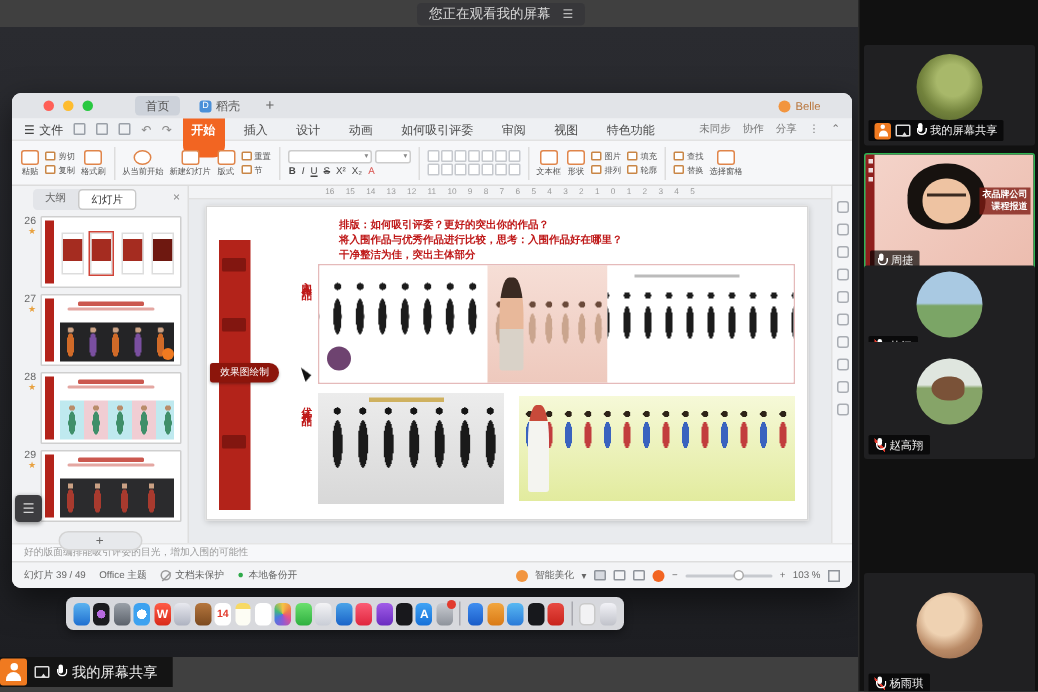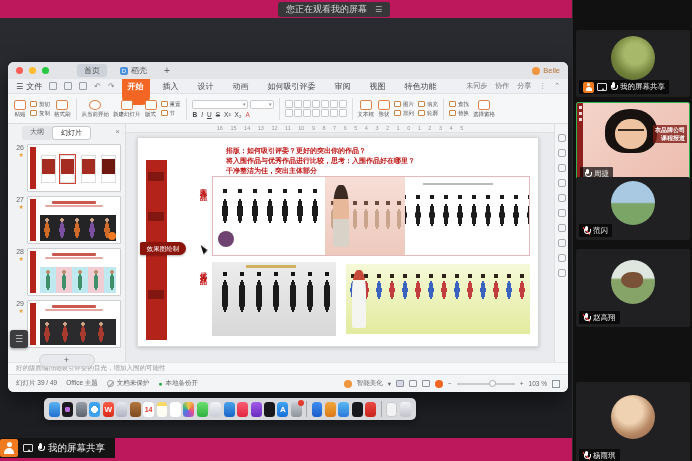--- a/index.html
+++ b/index.html
@@ -1,31 +1,31 @@
 <!DOCTYPE html>
 <html><head>
 <meta charset="utf-8">
 <style>
   *{box-sizing:border-box;margin:0;padding:0;font-family:"Liberation Sans","DejaVu Sans",sans-serif;}
   html,body{width:692px;height:461px;background:#000;}
-  .app{position:relative;width:692px;height:461px;background:#be185d;overflow:hidden;}
+  .app{position:relative;width:692px;height:461px;background:#404040;overflow:hidden;}
   .abs{position:absolute;}
 
   
   .top-banner{left:278px;top:2px;height:15px;background:#37373a;border-radius:3px;display:flex;align-items:center;gap:8px;padding:0 8px;color:#d9d9d9;font-size:9px;}
   .top-banner .menu-glyph{font-size:8px;color:#bbb;}
   .win-controls{right:6px;top:3px;display:flex;gap:9px;color:#c9c9c9;font-size:10px;}
   .win-controls span{cursor:default;}
 
   
   .desktop{left:0;top:18px;width:572px;height:420px;background:linear-gradient(180deg,#2a2b30 0%,#232428 70%,#1d1e22 100%);}
 
   
   .wps{left:8px;top:62px;width:560px;height:330px;background:#fff;border-radius:6px;box-shadow:0 8px 22px rgba(0,0,0,.55);overflow:hidden;}
-  .titlebar{position:relative;height:17px;background:#e2e4e8;display:flex;align-items:center;padding:0 8px;gap:6px;}
+  .titlebar{position:relative;height:17px;background:#e2e4e8;display:flex;align-items:center;padding:0 21px;gap:6px;}
   .tl{width:7px;height:7px;border-radius:50%;}
   .tl.r{background:#ff5f57}.tl.y{background:#febc2e}.tl.g{background:#28c840}
   .tb-tab{font-size:8px;color:#555;display:flex;align-items:center;gap:3px;padding:1px 7px;border-radius:3px;}
   .tb-home{background:#cdd2da;margin-left:22px;}
   .docer-d{width:8px;height:8px;background:#4a90d9;color:#fff;font-size:6px;border-radius:2px;display:flex;align-items:center;justify-content:center;}
   .tb-doc{background:#f7f8fa;height:15px;border-radius:4px 4px 0 0;color:#444;max-width:170px;}
   .doc-ico{width:8px;height:8px;background:#f26522;border-radius:2px;display:inline-block;}
   .tb-doc .hx{color:#999;font-size:7px}
   .tb-plus{color:#666;font-size:10px;padding:0 4px;}
   .tb-user{margin-left:auto;display:flex;align-items:flex-end;gap:3px;font-size:7.5px;color:#b8743a;}
@@ -613,21 +613,21 @@
     </div>
 
     <div class="tile" style="top:177px;height:63px">
       <div class="avatar av3"></div>
       <div class="tlabel">
         <span class="mic muted"></span>
         <span>范闪</span>
       </div>
     </div>
 
-    <div class="tile" style="top:249px;height:78px">
+    <div class="tile" style="top:228px;height:78px">
       <div class="avatar av4"></div>
       <div class="tlabel">
         <span class="mic muted"></span>
         <span>赵高翔</span>
       </div>
     </div>
 
 
     <div class="tile" style="top:382px;height:83px">
       <div class="avatar av6"></div>

